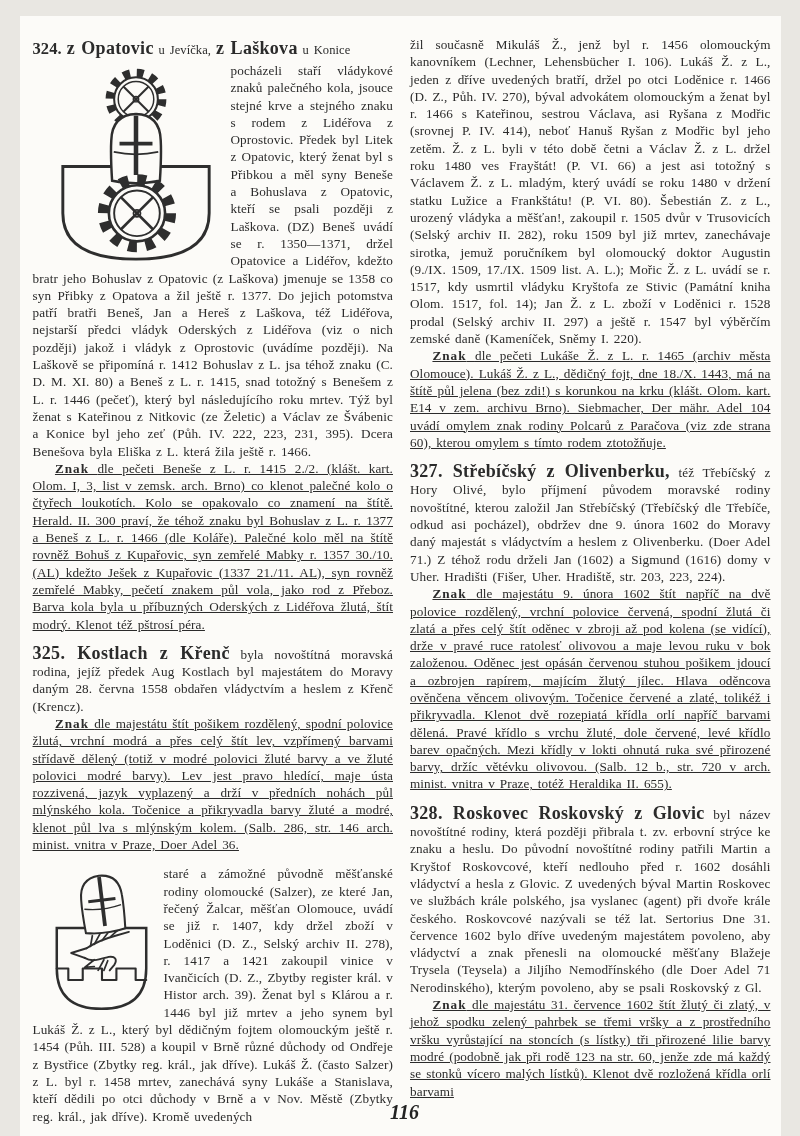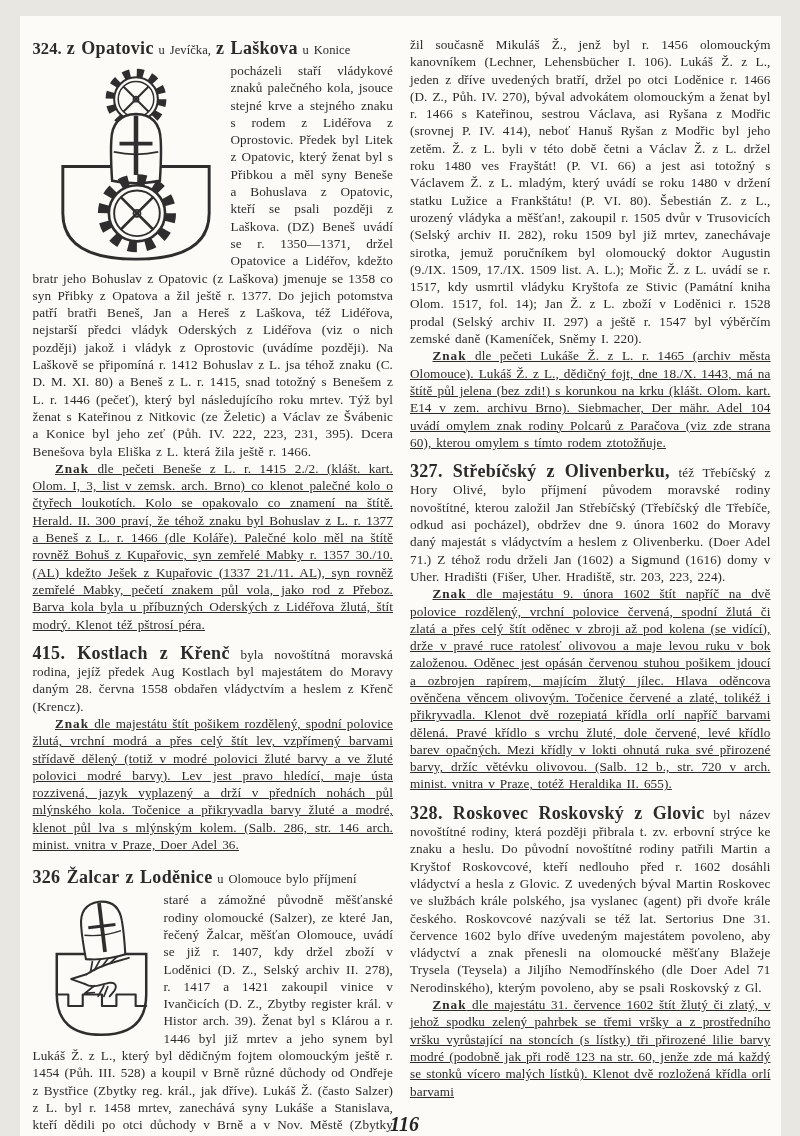--- a/index.html
+++ b/index.html
@@ -17,21 +17,21 @@
   .entry{margin-top:12px;}
   .ehead{line-height:24px;text-align:left;}
   .e-num{font-weight:bold;font-size:16.5px;}
   .e-name{font-weight:bold;font-size:18px;letter-spacing:0.3px;}
   .e-conn{font-size:12.5px;}
   b.znak{letter-spacing:1px;}
   .arms{float:left;}
   .arms-324{width:166px;height:200px;margin:3px 12px 2px 20px;}
   .arms-326{width:101px;height:147px;margin:3px 12px 2px 18px;}
   .pageno{
-    position:absolute;bottom:16px;left:0;width:770px;text-align:center;
+    position:absolute;bottom:28px;left:0;width:770px;text-align:center;
     font-style:italic;font-weight:bold;font-size:20px;color:#222;
   }
   svg .ln{stroke:#2e2e2e;fill:none;stroke-linecap:round;stroke-linejoin:round;}
 </style>
 </head>
 <body>
 
 <svg style="position:absolute;width:0;height:0;overflow:hidden" aria-hidden="true">
   <defs>
     <symbol id="sym-gear" viewBox="-50 -50 100 100">
@@ -63,26 +63,25 @@
             <use href="#sym-gear" x="50" y="0" width="70" height="70"></use>
             <path d="M 10 104 L 160 104 L 160 152 Q 160 199 85 199 Q 10 199 10 152 Z" fill="#fcfbf8" stroke="#2e2e2e" stroke-width="3"></path>
             <use href="#sym-helm" x="51" y="46" width="68" height="76"></use>
             <use href="#sym-gear" x="41" y="107" width="90" height="90"></use>
           </svg></span><span>pocházeli staří vládykové znaků palečného kola, jsouce stejné krve a stejného znaku s rodem z Lidéřova z Oprostovic. Předek byl Litek z Opatovic, který ženat byl s Přibkou a měl syny Beneše a Bohuslava z Opatovic, kteří se psali později z Laškova. (DZ) Beneš uvádí se r. 1350—1371, držel Opatovice a Lidéřov, kdežto bratr jeho Bohuslav z Opatovic (z Laškova) jmenuje se 1358 co syn Přibky z Opatova a žil ještě r. 1377. Do jejich potomstva patří bratři Beneš, Jan a Hereš z Laškova, též Lidéřova, nejstarší předci vládyk Oderských z Lidéřova (viz o nich později) jakož i vládyk z Oprostovic (uvádíme později). Na Laškově se připomíná r. 1412 Bohuslav z L. jsa téhož znaku (C. D. M. XI. 80) a Beneš z L. r. 1415, snad totožný s Benešem z L. r. 1446 (pečeť), který byl následujícího roku mrtev. Týž byl ženat s Kateřinou z Nitkovic (ze Želetic) a Václav ze Švábenic a Konice byl jeho zeť (Půh. IV. 222, 223, 231, 395). Dcera Benešova byla Eliška z L. která žila ještě r. 1466.</span>
         </p>
         <p class="ind"><b class="znak">Znak</b> <span>dle pečeti Beneše z L. r. 1415 2./2. (klášt. kart. Olom. I, 3, list v zemsk. arch. Brno) co klenot palečné kolo o čtyřech loukotích. Kolo se opakovalo co znamení na štítě. Herald. II. 300 praví, že téhož znaku byl Bohuslav z L. r. 1377 a Beneš z L. r. 1466 (dle Koláře). Palečné kolo měl na štítě rovněž Bohuš z Kupařovic, syn zemřelé Mabky r. 1357 30./10. (AL) kdežto Ješek z Kupařovic (1337 21./11. AL), syn rovněž zemřelé Mabky, pečetí znakem půl vola, jako rod z Přeboz. Barva kola byla u příbuzných Oderských z Lidéřova žlutá, štít modrý. Klenot též pštrosí péra.</span></p>
       </div>
 
       <div class="entry">
-        <p><span class="e-name">415. Kostlach z Křenč</span> <span>byla novoštítná moravská rodina, jejíž předek Aug Kostlach byl majestátem do Moravy daným 28. června 1558 obdařen vládyctvím a heslem z Křenč (Krencz).</span></p>
+        <p><span class="e-name">325. Kostlach z Křenč</span> <span>byla novoštítná moravská rodina, jejíž předek Aug Kostlach byl majestátem do Moravy daným 28. června 1558 obdařen vládyctvím a heslem z Křenč (Krencz).</span></p>
         <p class="ind"><b class="znak">Znak</b> <span>dle majestátu štít pošikem rozdělený, spodní polovice žlutá, vrchní modrá a přes celý štít lev, vzpřímený barvami střídavě dělený (totiž v modré polovici žluté barvy a ve žluté polovici modré barvy). Lev jest pravo hledící, maje ústa rozzivená, jazyk vyplazený a drží v předních nohách půl mlýnského kola. Točenice a přikryvadla barvy žluté a modré, klenot půl lva s mlýnským kolem. (Salb. 286, str. 146 arch. minist. vnitra v Praze, Doer Adel 36.</span></p>
       </div>
 
       <div class="entry">
-        <p class="ehead"><span class="e-name">326 Žalcar z Loděnice</span> <span class="e-conn">u Olomouce bylo příjmení</span></p>
         <p>
           <span class="arms arms-326"><svg viewBox="0 0 105 152" width="101" height="147">
             <path d="M 6 62 L 99 62 L 99 104 Q 99 146 52.5 146 Q 6 146 6 104 Z" fill="#fcfbf8" stroke="#2e2e2e" stroke-width="2.6"></path>
             <path class="ln" d="M6 104 h12 v12 h15 v-12 h20 v12 h15 v-12 h20 v12 h11" stroke-width="2.2"></path>
             <g>
               <path class="ln" d="M37 83 C46 77 56 73 67 70 L81 66" stroke-width="2"></path>
               <path class="ln" d="M45 79 L52 66 M53 75 L63 62 M62 71 L74 60 M41 81 L43 70" stroke-width="1.8"></path>
               <path class="ln" d="M37 83 L21 88 L35 93" stroke-width="2"></path>
               <path class="ln" d="M35 93 C43 98 52 94 60 92 C67 91 69 95 66 100 L61 106" stroke-width="2"></path>
               <path class="ln" d="M45 95 L35 103 L45 102 M55 95 L49 106 M59 96 L55 106" stroke-width="1.8"></path>

